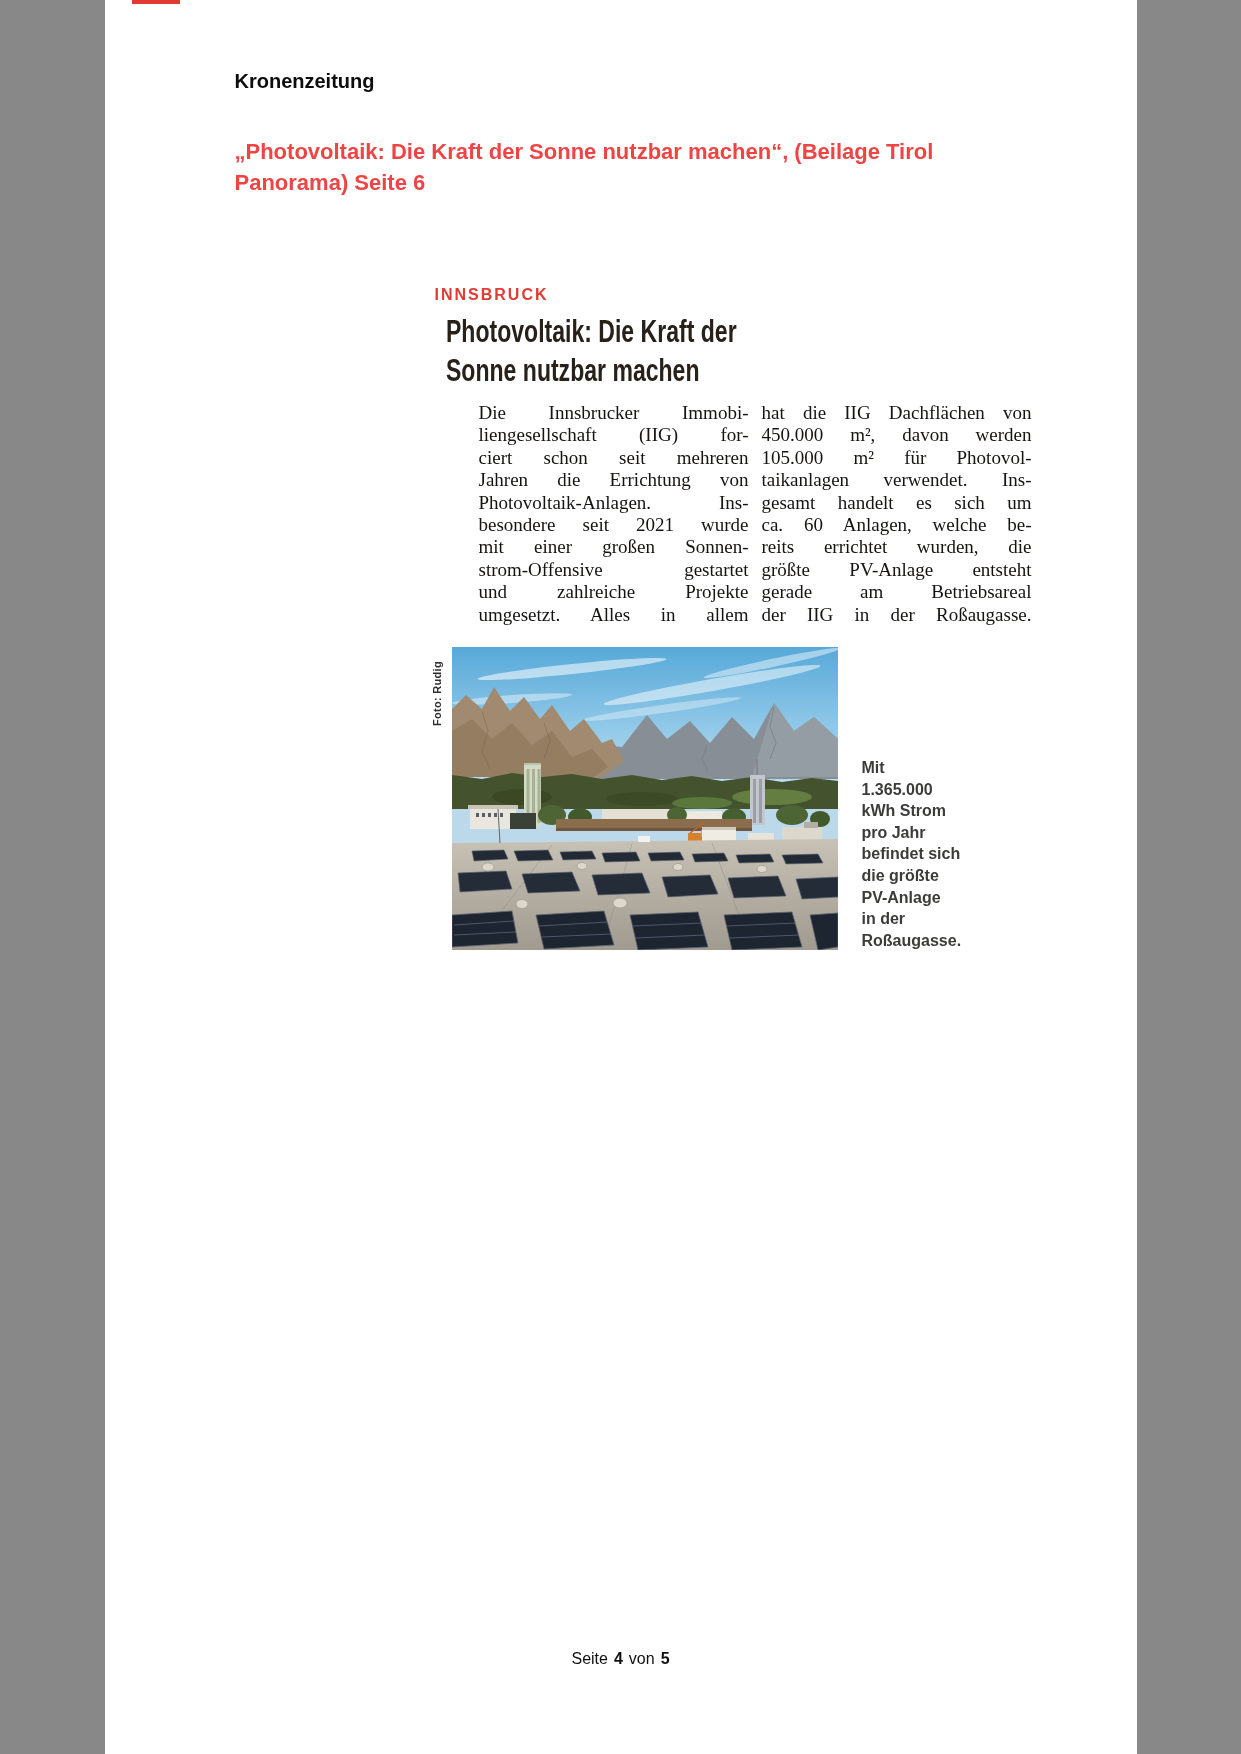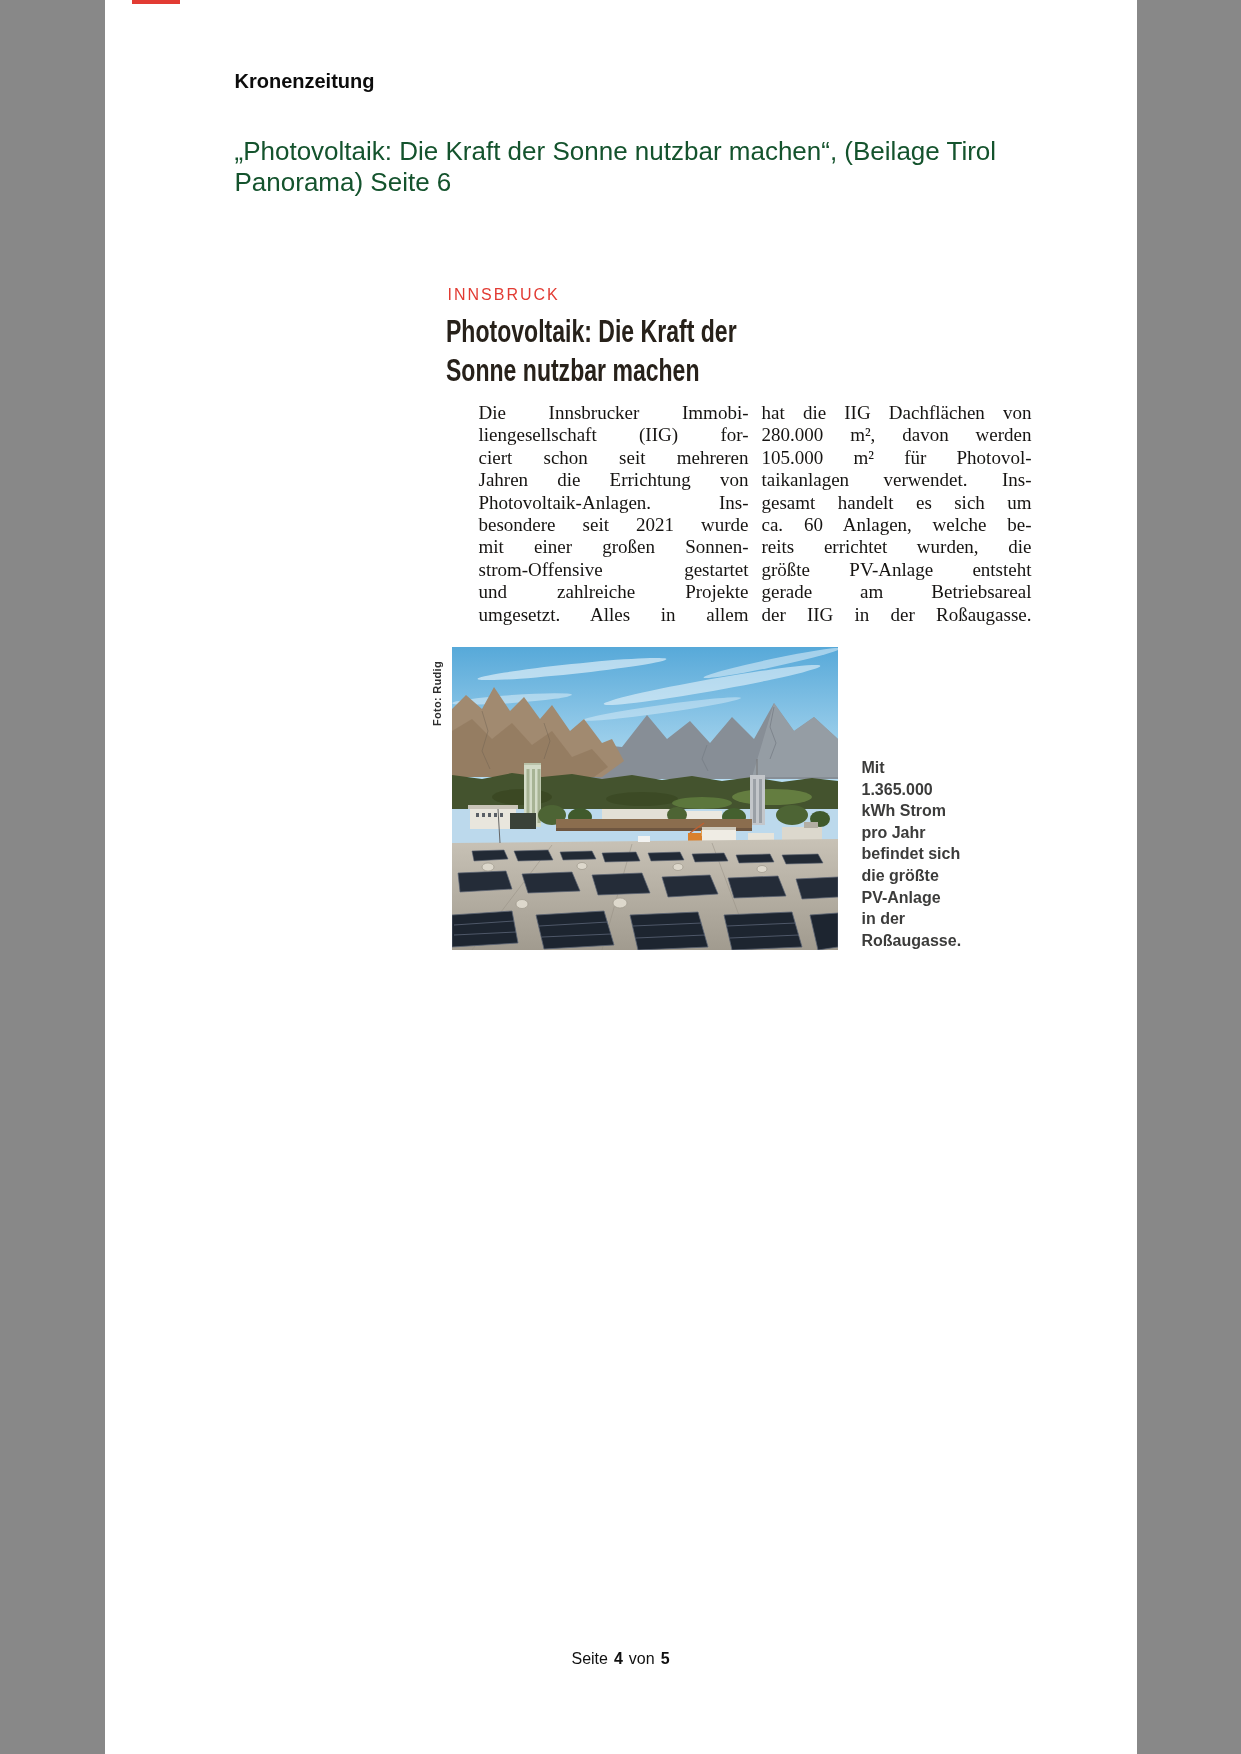--- a/index.html
+++ b/index.html
@@ -22,27 +22,27 @@
   .scan-artifact{
     position:absolute;left:27px;top:0;width:48px;height:4px;
     background:var(--kicker-red,#e23b33);
   }
   .source{
     position:absolute;left:130px;top:70px;
     font-size:20px;font-weight:700;color:#0d0d0d;
   }
   .doc-title{
     position:absolute;left:130px;top:136px;
-    font-size:26px;font-weight:400;line-height:31px;color:#14532d;
+    font-size:22px;font-weight:700;line-height:31px;color:#ef4444;
     white-space:pre-line;
   }
   
   .kicker{
-    position:absolute;left:343px;top:286px;
-    font-size:16px;font-weight:400;letter-spacing:2px;
+    position:absolute;left:330px;top:286px;
+    font-size:16px;font-weight:700;letter-spacing:2px;
     color:var(--kicker-red,#e23b33);
   }
   .headline{
     position:absolute;left:341px;top:312px;
     font-size:32px;font-weight:700;line-height:39px;
     color:var(--headline-ink,#27211a);
     white-space:pre-line;letter-spacing:0;
     transform:scaleX(0.72);transform-origin:0 0;
     width:480px;
   }
@@ -105,21 +105,21 @@
 liengesellschaft (IIG) for-
 ciert schon seit mehreren
 Jahren die Errichtung von
 Photovoltaik-Anlagen. Ins-
 besondere seit 2021 wurde
 mit einer großen Sonnen-
 strom-Offensive gestartet
 und zahlreiche Projekte
 umgesetzt. Alles in allem</div>
       <div class="col">hat die IIG Dachflächen von
-280.000 m², davon werden
+450.000 m², davon werden
 105.000 m² für Photovol-
 taikanlagen verwendet. Ins-
 gesamt handelt es sich um
 ca. 60 Anlagen, welche be-
 reits errichtet wurden, die
 größte PV-Anlage entsteht
 gerade am Betriebsareal
 der IIG in der Roßaugasse.</div>
     </div>
 

